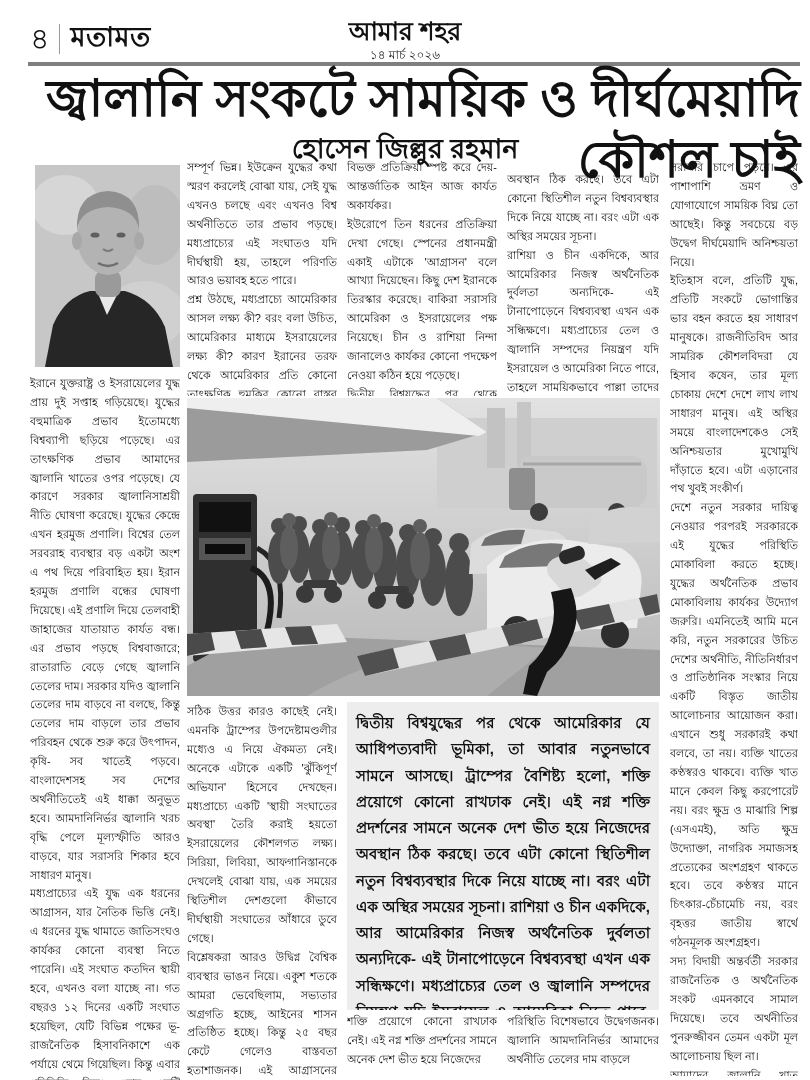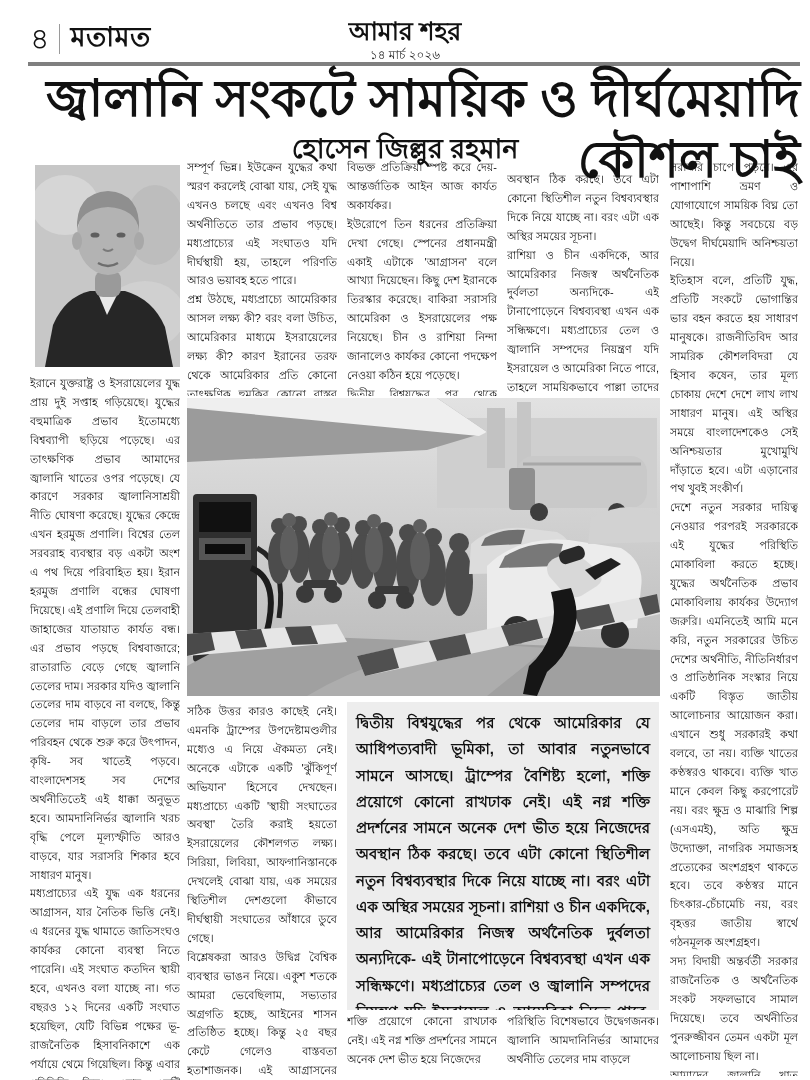--- a/index.html
+++ b/index.html
@@ -222,18 +222,18 @@
     <p>পরিস্থিতি বিশেষভাবে উদ্বেগজনক। জ্বালানি আমদানিনির্ভর আমাদের অর্থনীতি তেলের দাম বাড়লে</p>
   </div>
   <div class="col" id="col3b">
     <p>শক্তি প্রয়োগে কোনো রাখঢাক নেই। এই নগ্ন শক্তি প্রদর্শনের সামনে অনেক দেশ ভীত হয়ে নিজেদের</p>
   </div>
 
   <div class="col" id="col5">
     <p>সরাসরি চাপে পড়বে। এর পাশাপাশি ভ্রমণ ও যোগাযোগে সাময়িক বিঘ্ন তো আছেই। কিন্তু সবচেয়ে বড় উদ্বেগ দীর্ঘমেয়াদি অনিশ্চয়তা নিয়ে।</p>
     <p>ইতিহাস বলে, প্রতিটি যুদ্ধ, প্রতিটি সংকটে ভোগান্তির ভার বহন করতে হয় সাধারণ মানুষকে। রাজনীতিবিদ আর সামরিক কৌশলবিদরা যে হিসাব কষেন, তার মূল্য চোকায় দেশে দেশে লাখ লাখ সাধারণ মানুষ। এই অস্থির সময়ে বাংলাদেশকেও সেই অনিশ্চয়তার মুখোমুখি দাঁড়াতে হবে। এটা এড়ানোর পথ খুবই সংকীর্ণ।</p>
     <p>দেশে নতুন সরকার দায়িত্ব নেওয়ার পরপরই সরকারকে এই যুদ্ধের পরিস্থিতি মোকাবিলা করতে হচ্ছে। যুদ্ধের অর্থনৈতিক প্রভাব মোকাবিলায় কার্যকর উদ্যোগ জরুরি। এমনিতেই আমি মনে করি, নতুন সরকারের উচিত দেশের অর্থনীতি, নীতিনির্ধারণ ও প্রাতিষ্ঠানিক সংস্কার নিয়ে একটি বিস্তৃত জাতীয় আলোচনার আয়োজন করা। এখানে শুধু সরকারই কথা বলবে, তা নয়। ব্যক্তি খাতের কণ্ঠস্বরও থাকবে। ব্যক্তি খাত মানে কেবল কিছু করপোরেট নয়। বরং ক্ষুদ্র ও মাঝারি শিল্প (এসএমই), অতি ক্ষুদ্র উদ্যোক্তা, নাগরিক সমাজসহ প্রত্যেকের অংশগ্রহণ থাকতে হবে। তবে কণ্ঠস্বর মানে চিৎকার-চেঁচামেচি নয়, বরং বৃহত্তর জাতীয় স্বার্থে গঠনমূলক অংশগ্রহণ।</p>
-    <p>সদ্য বিদায়ী অন্তর্বর্তী সরকার রাজনৈতিক ও অর্থনৈতিক সংকট সফলভাবে সামাল দিয়েছে। তবে অর্থনীতির পুনরুজ্জীবন তেমন একটা মূল আলোচনায় ছিল না।</p>
+    <p>সদ্য বিদায়ী অন্তর্বর্তী সরকার রাজনৈতিক ও অর্থনৈতিক সংকট এমনকাবে সামাল দিয়েছে। তবে অর্থনীতির পুনরুজ্জীবন তেমন একটা মূল আলোচনায় ছিল না।</p>
     <p>আমাদের জ্বালানি খাত এমনিতে সংকটে রয়েছে। যুদ্ধের ফলে তার অভিঘাতও সেভাবে পড়ছে। তবে যে কোনো সমস্যায় স্বল্পমেয়াদি ব্যবস্থা নীতিনির্ধারণে বড় সমস্যা। এলএনজি আমদানি হয়েছে, অথচ সমুদ্রসীমা জয়ের পর সেখান থেকে গ্যাস উত্তোলনে কোনো পদক্ষেপ নেওয়া হয়নি। জ্বালানি খাতে দীর্ঘমেয়াদি পরিকল্পনা নিতে হবে। বৈশ্বিক জ্বালানি সংকট মোকাবিলায় সরকার যে বিদ্যুৎ ও জ্বালানি সাশ্রয়ে নীতি ও রেশনিং ব্যবস্থা গ্রহণ করেছে, তা বলা চলে মূলত পরিস্থিতি সামাল দেওয়ার জন্য স্বল্পমেয়াদি কৌশল। সরকারের সাশ্রয়ী নির্দেশনার পাশাপাশি দীর্ঘমেয়াদি পরিকল্পনা প্রয়োজন।</p>
 
   </div>
 
 </div>
 
 </body></html>

